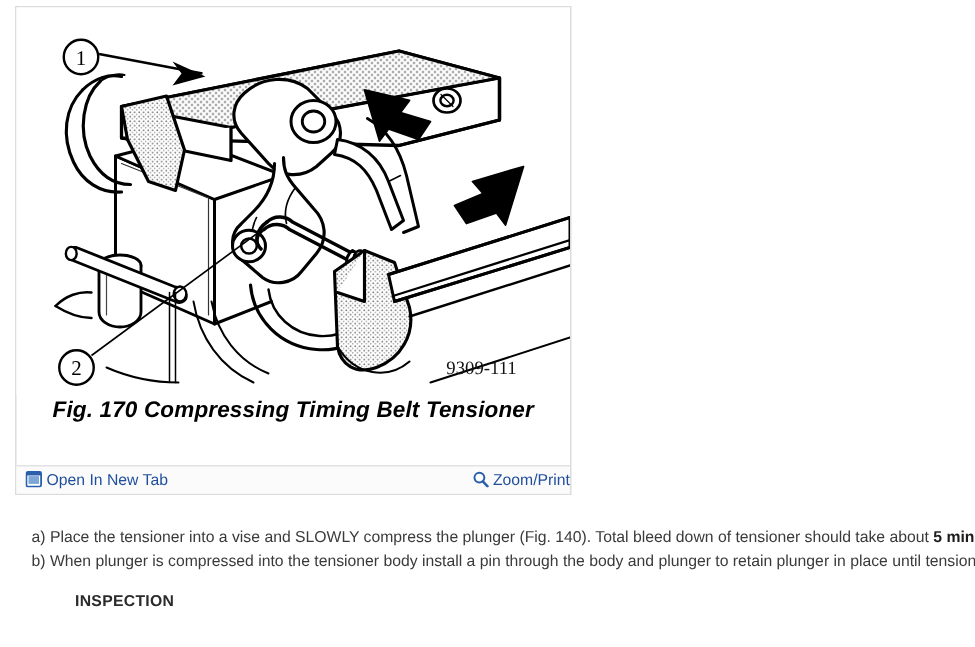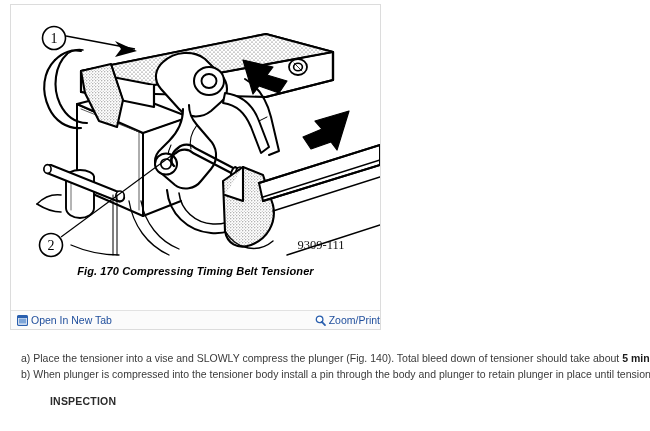--- a/index.html
+++ b/index.html
@@ -41,21 +41,21 @@
   #figure-svg { display: block; }
 
   #figure-caption {
     position: absolute;
     left: 0;
     top: 260px;
     width: 369px;
     text-align: center;
     font-weight: bold;
     font-style: italic;
-    font-size: 11px;
+    font-size: 15px;
     color: #000000;
     letter-spacing: 0.1px;
   }
 
   #figure-legend {
     position: absolute;
     left: 30px;
     top: 283px;
     font-size: 11.5px;
     line-height: 13px;
@@ -75,21 +75,20 @@
   }
   .tool-link {
     position: absolute;
     top: 3px;
     font-size: 10.5px;
     color: #1f4e9c;
     text-decoration: none;
     white-space: nowrap;
     cursor: pointer;
     display: flex;
-    align-items: center;
     gap: 3px;
   }
   #open-new-tab-link { left: 6px; }
   #zoom-print-link { right: 0; }
   .tool-icon {
     display: inline-block;
     width: 11px;
     height: 11px;
     line-height: 11px;
     flex: 0 0 auto;

